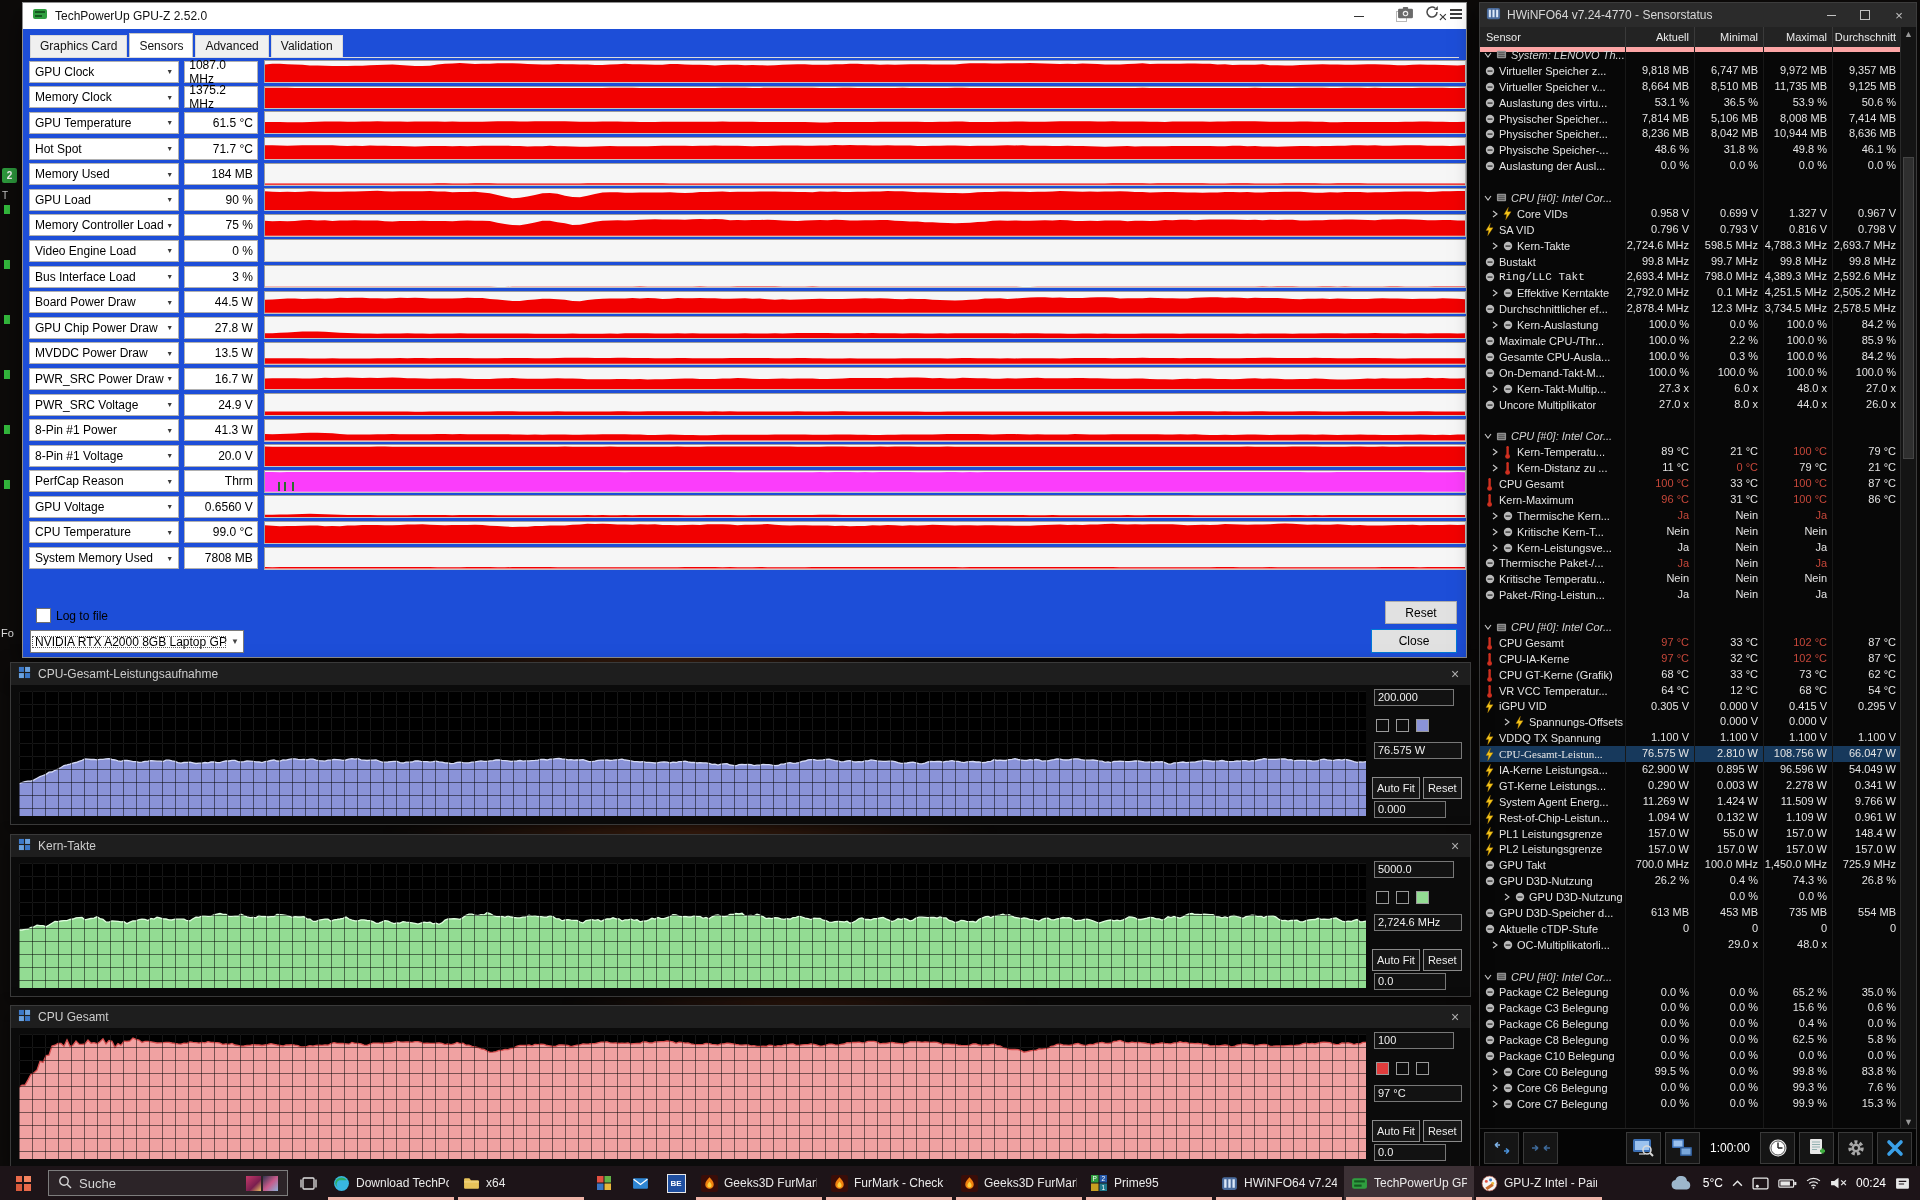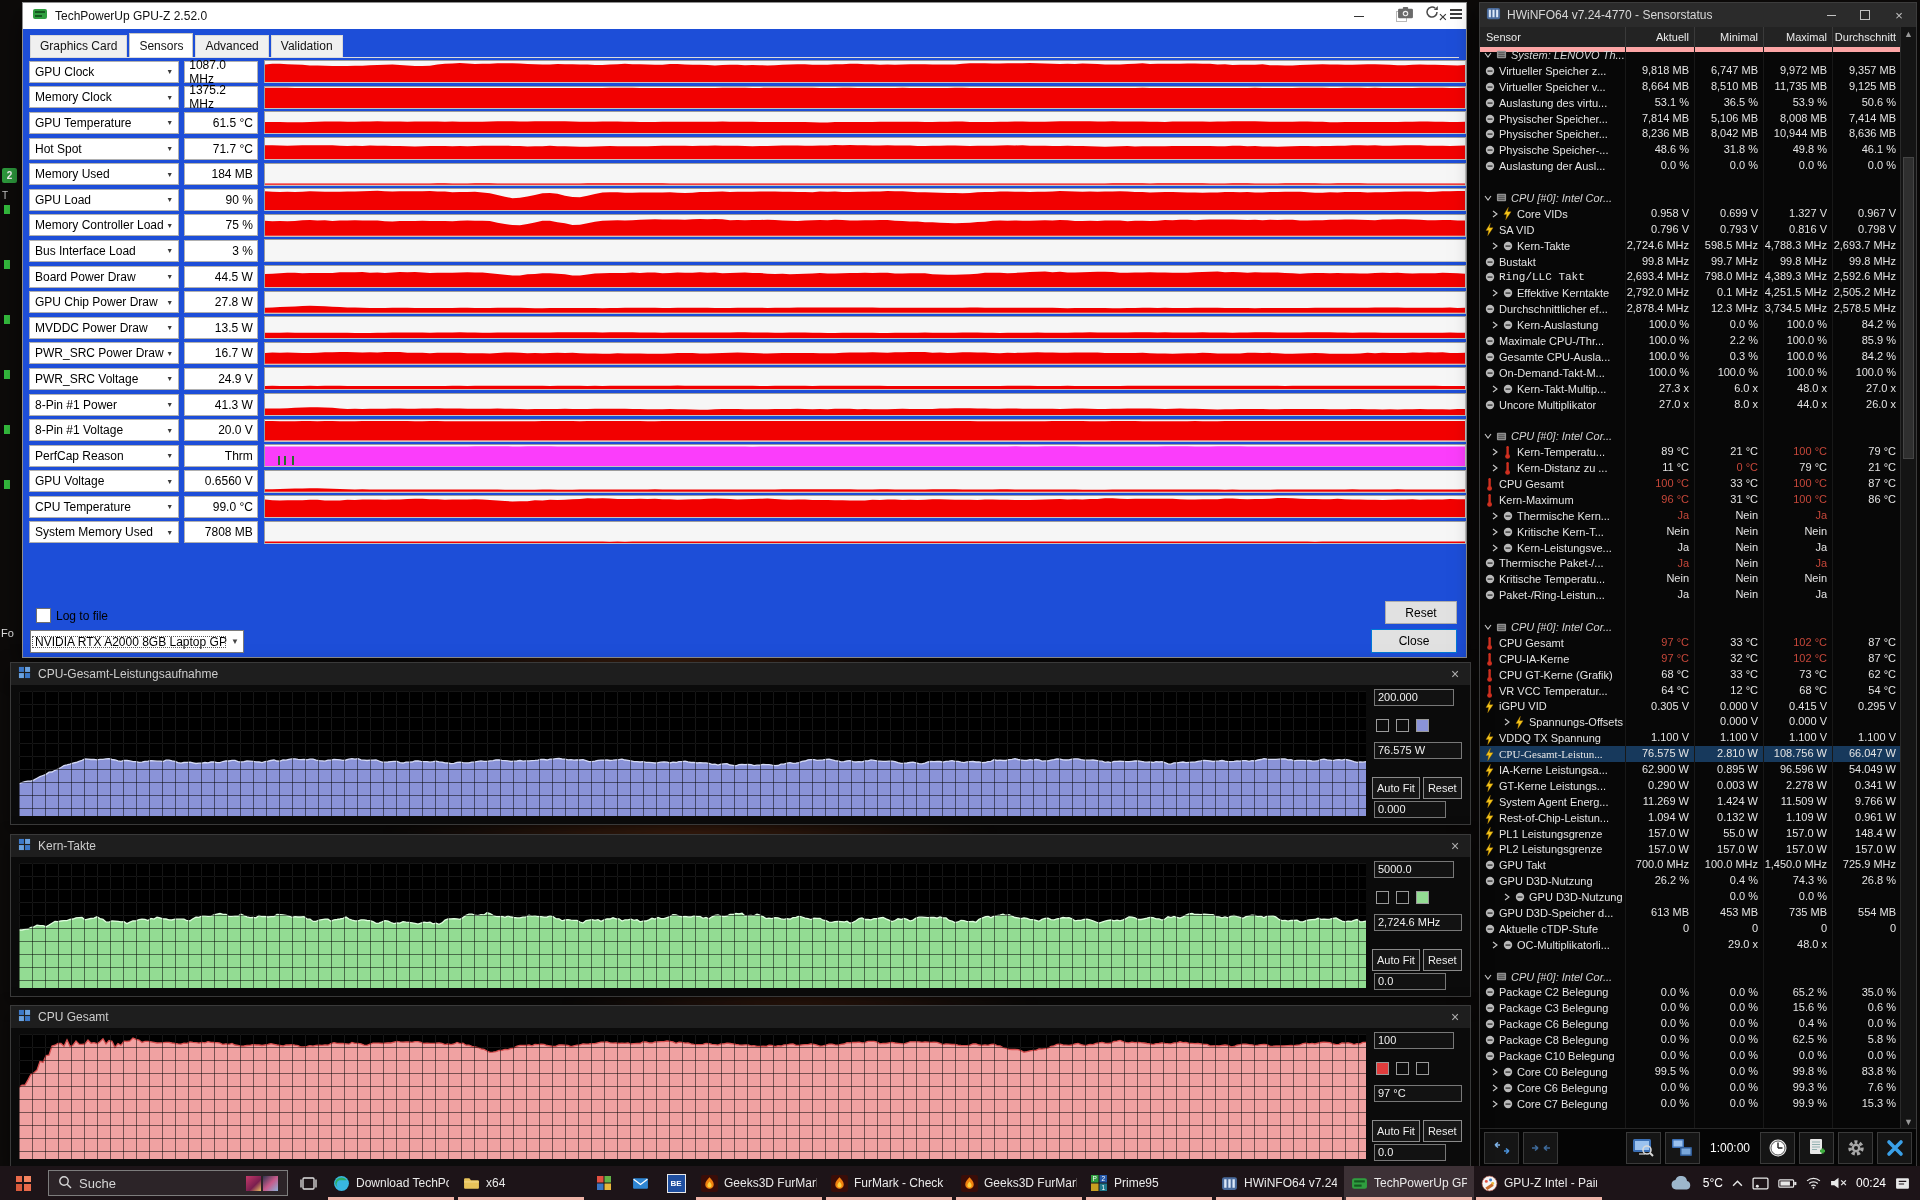--- a/index.html
+++ b/index.html
@@ -240,20 +240,28 @@
           <span>Memory Controller Load</span>
           <span class="sarrow">▼</span>
         </div>
         <div class="svalue">75 %</div>
         <div class="sgraph">
           <div class="sbar" style="background: rgb(242, 0, 0); clip-path: polygon(0% 100%, 0% 27.89%, 0.63% 30.46%, 1.25% 29.74%, 1.88% 30.41%, 2.5% 29.18%, 3.13% 26.14%, 3.75% 24.69%, 4.38% 26.81%, 5% 26.14%, 5.63% 29.33%, 6.25% 27.05%, 6.88% 27.32%, 7.5% 25.26%, 8.13% 26.52%, 8.75% 26.65%, 9.38% 26.84%, 10% 30.47%, 10.63% 31.67%, 11.25% 29.6%, 11.88% 29.66%, 12.5% 29.17%, 13.13% 27.84%, 13.75% 29.16%, 14.38% 29.73%, 15% 29.62%, 15.63% 29.86%, 16.25% 28.38%, 16.88% 27.03%, 17.5% 27.93%, 18.13% 27.76%, 18.75% 29.62%, 19.38% 37.49%, 20% 43.6%, 20.63% 48.61%, 21.25% 50.07%, 21.88% 43.89%, 22.5% 36.45%, 23.13% 28.28%, 23.75% 28.16%, 24.38% 34.83%, 25% 40.2%, 25.63% 48.41%, 26.25% 46.79%, 26.88% 40.34%, 27.5% 33.27%, 28.13% 28.64%, 28.75% 27.12%, 29.38% 26.03%, 30% 26.46%, 30.63% 25.83%, 31.25% 23.28%, 31.88% 22.61%, 32.5% 20.9%, 33.13% 22.17%, 33.75% 21.9%, 34.38% 22.6%, 35% 23.14%, 35.63% 20.81%, 36.25% 19.82%, 36.88% 20.9%, 37.5% 19.46%, 38.13% 21.06%, 38.75% 25.08%, 39.38% 24.67%, 40% 25.74%, 40.63% 24.2%, 41.25% 24.12%, 41.88% 23.52%, 42.5% 24.86%, 43.13% 27.4%, 43.75% 28.22%, 44.38% 28.7%, 45% 26.99%, 45.63% 25.78%, 46.25% 24.29%, 46.88% 25.12%, 47.5% 23.7%, 48.13% 24.07%, 48.75% 26.85%, 49.38% 27.12%, 50% 25.53%, 50.63% 25.32%, 51.25% 24.51%, 51.88% 24.44%, 52.5% 27.61%, 53.13% 28.9%, 53.75% 31.69%, 54.38% 32.07%, 55% 35.18%, 55.63% 35.67%, 56.25% 37.26%, 56.88% 39.32%, 57.5% 40.11%, 58.13% 38.64%, 58.75% 37.79%, 59.38% 33.83%, 60% 32.81%, 60.63% 27.58%, 61.25% 26.4%, 61.88% 27.56%, 62.5% 27.1%, 63.13% 27.67%, 63.75% 28.45%, 64.38% 27.18%, 65% 25.19%, 65.63% 26.39%, 66.25% 24%, 66.88% 25.56%, 67.5% 29.26%, 68.13% 29.6%, 68.75% 28.4%, 69.38% 28.78%, 70% 26.55%, 70.63% 26.99%, 71.25% 27.44%, 71.88% 29.92%, 72.5% 28.33%, 73.13% 28.35%, 73.75% 28.97%, 74.38% 27.9%, 75% 23.92%, 75.63% 25.41%, 76.25% 23.18%, 76.88% 23.34%, 77.5% 25.35%, 78.13% 23.75%, 78.75% 22.65%, 79.38% 22.02%, 80% 21.95%, 80.63% 21.87%, 81.25% 23.18%, 81.88% 24.37%, 82.5% 23.42%, 83.13% 25.98%, 83.75% 23%, 84.38% 23.94%, 85% 23.04%, 85.63% 23.3%, 86.25% 26.42%, 86.88% 26.85%, 87.5% 25.44%, 88.13% 25.83%, 88.75% 22.92%, 89.38% 22.75%, 90% 22.37%, 90.63% 21.84%, 91.25% 23.11%, 91.88% 25.03%, 92.5% 25.14%, 93.13% 22.55%, 93.75% 22.42%, 94.38% 21.19%, 95% 21.04%, 95.63% 22.03%, 96.25% 22.96%, 96.88% 26%, 97.5% 25.38%, 98.13% 24.71%, 98.75% 24.9%, 99.38% 26.33%, 100% 27.28%, 100% 100%);"></div>
         </div>
       </div>
       <div class="srow">
         <div class="slabel">
+          <span>Video Engine Load</span>
+          <span class="sarrow">▼</span>
+        </div>
+        <div class="svalue">0 %</div>
+        <div class="sgraph"></div>
+      </div>
+      <div class="srow">
+        <div class="slabel">
           <span>Bus Interface Load</span>
           <span class="sarrow">▼</span>
         </div>
         <div class="svalue">3 %</div>
         <div class="sgraph">
           <div class="sbar" style="background: rgb(242, 0, 0); clip-path: polygon(0% 100%, 0% 98.49%, 0.63% 98.48%, 1.25% 98.36%, 1.88% 98.51%, 2.5% 98.14%, 3.13% 98.41%, 3.75% 98.64%, 4.38% 99.04%, 5% 98.83%, 5.63% 98.91%, 6.25% 98.92%, 6.88% 98.56%, 7.5% 98.36%, 8.13% 98.49%, 8.75% 98.48%, 9.38% 98.52%, 10% 98.88%, 10.63% 98.63%, 11.25% 98.24%, 11.88% 98.08%, 12.5% 98.25%, 13.13% 98.49%, 13.75% 98.76%, 14.38% 98.62%, 15% 98.81%, 15.63% 98.88%, 16.25% 98.88%, 16.88% 98.78%, 17.5% 98.76%, 18.13% 98.92%, 18.75% 99.02%, 19.38% 99.49%, 20% 99.42%, 20.63% 99.04%, 21.25% 98.68%, 21.88% 98.6%, 22.5% 98.55%, 23.13% 98.71%, 23.75% 98.87%, 24.38% 98.75%, 25% 98.42%, 25.63% 98.48%, 26.25% 98.19%, 26.88% 98.17%, 27.5% 98.18%, 28.13% 98.26%, 28.75% 98.63%, 29.38% 98.31%, 30% 98.64%, 30.63% 98.17%, 31.25% 97.98%, 31.88% 98.06%, 32.5% 98.34%, 33.13% 98.65%, 33.75% 98.75%, 34.38% 98.48%, 35% 98.59%, 35.63% 98.06%, 36.25% 97.89%, 36.88% 98.15%, 37.5% 98.24%, 38.13% 98.23%, 38.75% 98.22%, 39.38% 97.81%, 40% 97.83%, 40.63% 97.59%, 41.25% 97.3%, 41.88% 97.68%, 42.5% 97.61%, 43.13% 98%, 43.75% 98.29%, 44.38% 98.06%, 45% 98.04%, 45.63% 97.71%, 46.25% 98.11%, 46.88% 98.06%, 47.5% 98.31%, 48.13% 98.78%, 48.75% 98.45%, 49.38% 98.63%, 50% 98.35%, 50.63% 98.21%, 51.25% 98.11%, 51.88% 98.46%, 52.5% 98.18%, 53.13% 98.61%, 53.75% 98.25%, 54.38% 98.06%, 55% 98.1%, 55.63% 98.09%, 56.25% 98.18%, 56.88% 98.45%, 57.5% 98.64%, 58.13% 98.49%, 58.75% 98.56%, 59.38% 98.54%, 60% 98.56%, 60.63% 98.5%, 61.25% 98.56%, 61.88% 98.91%, 62.5% 98.96%, 63.13% 99.22%, 63.75% 99.21%, 64.38% 98.89%, 65% 98.66%, 65.63% 98.93%, 66.25% 98.86%, 66.88% 99%, 67.5% 98.89%, 68.13% 98.88%, 68.75% 98.42%, 69.38% 98.6%, 70% 98.12%, 70.63% 98.46%, 71.25% 98.69%, 71.88% 98.83%, 72.5% 98.98%, 73.13% 98.63%, 73.75% 98.72%, 74.38% 98.73%, 75% 98.42%, 75.63% 98.9%, 76.25% 98.84%, 76.88% 99.11%, 77.5% 99%, 78.13% 98.92%, 78.75% 98.45%, 79.38% 98.29%, 80% 98.49%, 80.63% 98.67%, 81.25% 98.83%, 81.88% 98.36%, 82.5% 98.24%, 83.13% 97.95%, 83.75% 98.06%, 84.38% 97.6%, 85% 97.7%, 85.63% 97.98%, 86.25% 98.19%, 86.88% 98.06%, 87.5% 98.29%, 88.13% 97.91%, 88.75% 97.83%, 89.38% 98.07%, 90% 97.92%, 90.63% 98.45%, 91.25% 98.44%, 91.88% 98.33%, 92.5% 98.32%, 93.13% 98%, 93.75% 97.87%, 94.38% 97.94%, 95% 98.25%, 95.63% 98.41%, 96.25% 98.33%, 96.88% 98.18%, 97.5% 97.76%, 98.13% 97.78%, 98.75% 97.43%, 99.38% 97.68%, 100% 97.91%, 100% 100%);"></div>
         </div>
       </div>
       <div class="srow">
         <div class="slabel">

